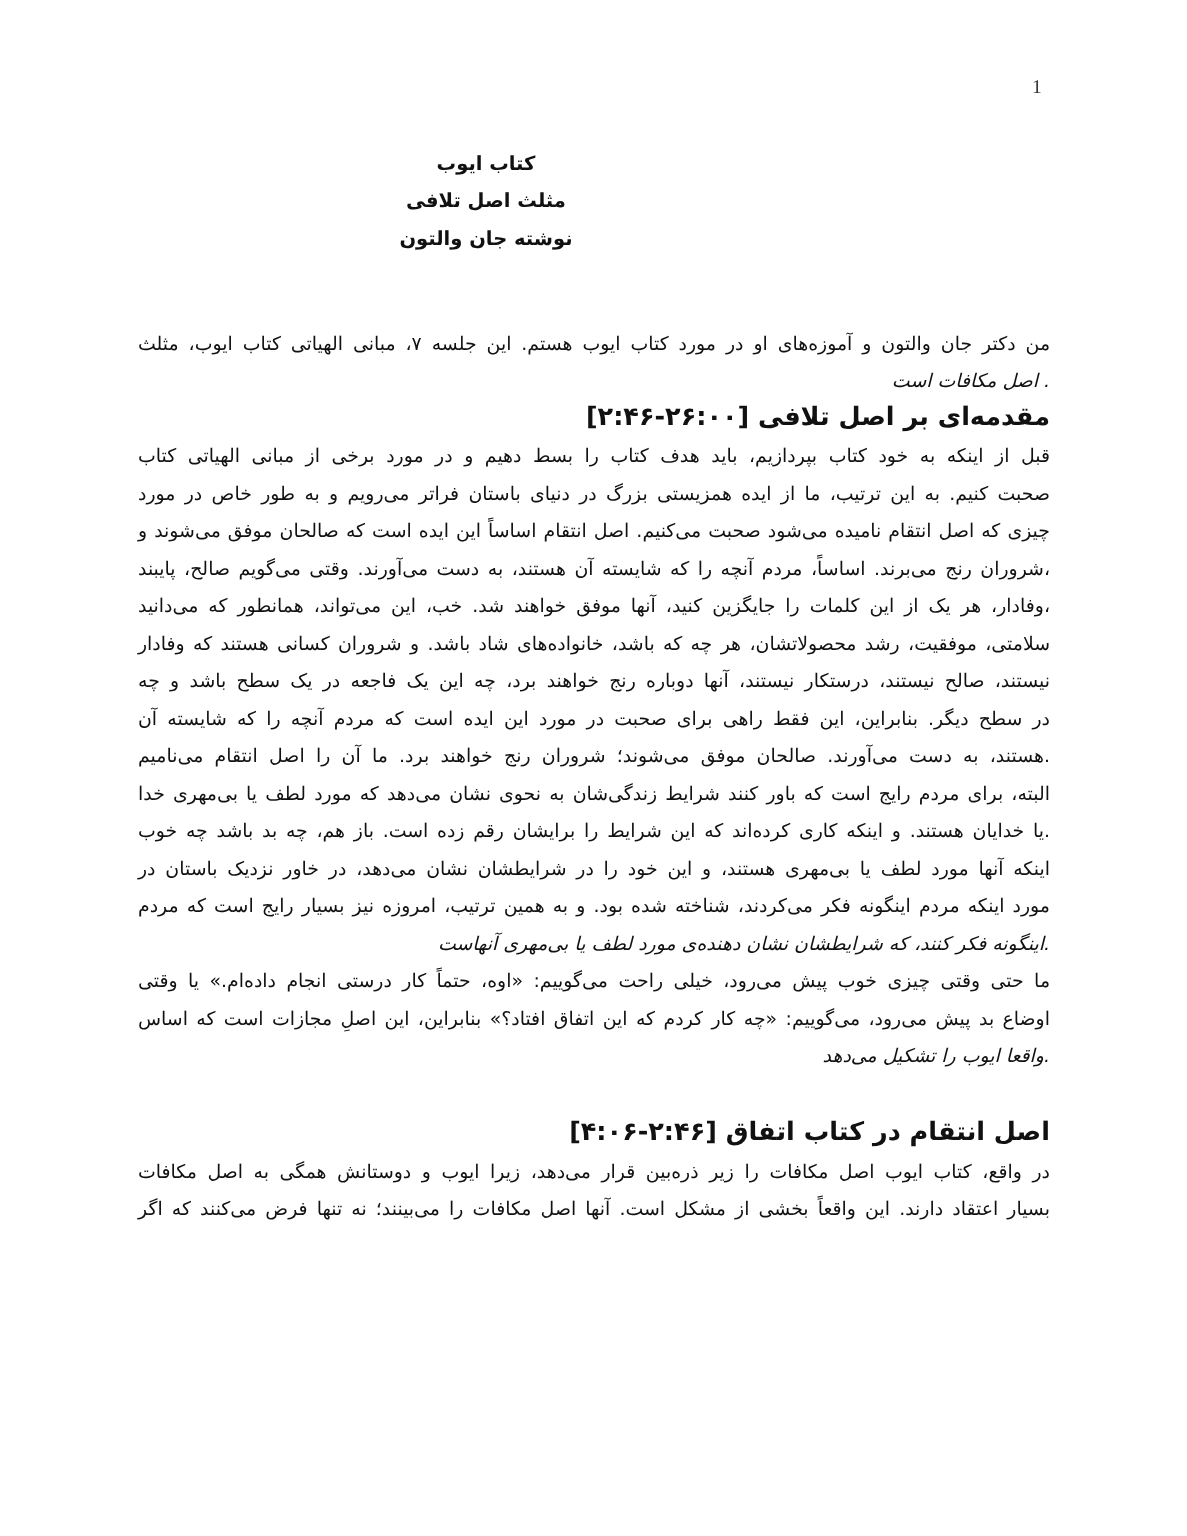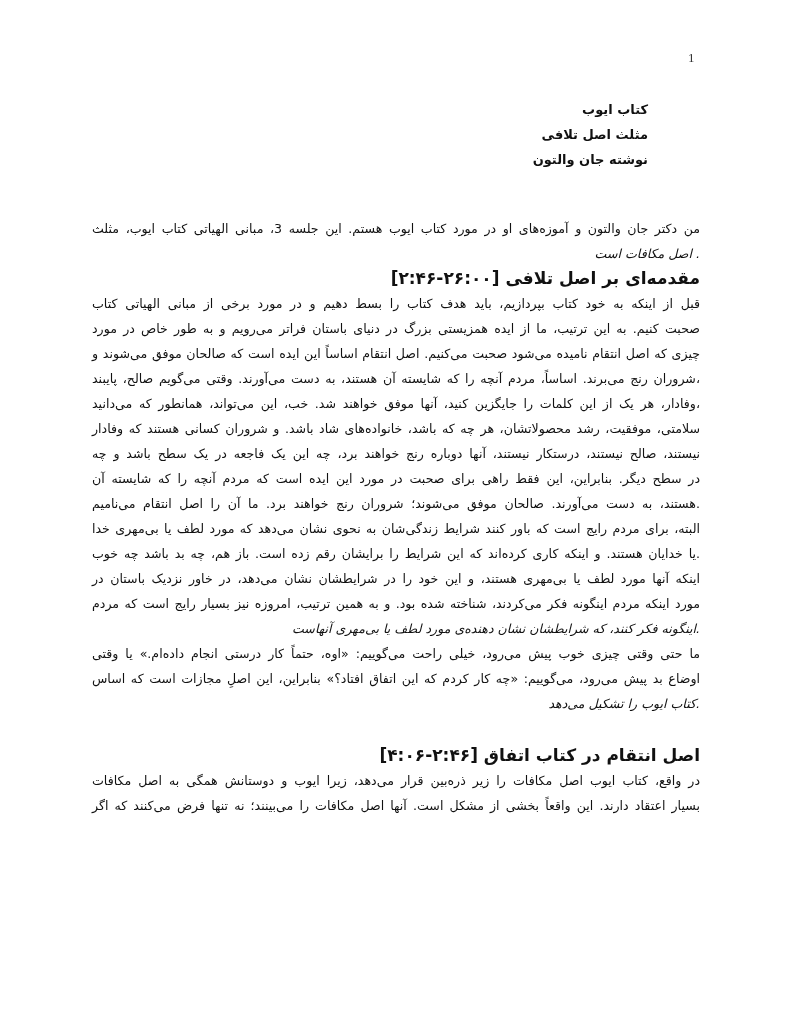--- a/index.html
+++ b/index.html
@@ -7,21 +7,21 @@
       width: 791px; height: 1024px; position: relative; overflow: hidden;
       font-family: "DejaVu Sans", "Liberation Sans", sans-serif;
       color: #111111;
     }
     .page-number {
       position: absolute; top: 50px; left: 688px;
       font-family: "Liberation Serif", serif; font-size: 13px; color: #333;
     }
     .titles {
       position: absolute; top: 97px; left: 0; width: 648px;
-      text-align: right; direction: rtl;
+      text-align: center; direction: rtl;
     }
     .titles div {
       font-weight: bold; font-size: 13px; line-height: 25px; height: 25px;
     }
     .body-text {
       position: absolute; left: 92px; width: 608px; direction: rtl;
       font-size: 12.6px;
     }
     .line {
       height: 25px; line-height: 25px; white-space: nowrap;
@@ -40,21 +40,21 @@
 <div class="page-number">1</div>
 
 <div class="titles">
   <div>کتاب ایوب</div>
   <div>مثلث اصل تلافی</div>
   <div>نوشته جان والتون</div>
 </div>
 
 <div class="body-text" style="top:216px;">
   <div>
-    <div class="line">من دکتر جان والتون و آموزه‌های او در مورد کتاب ایوب هستم. این جلسه 3، مبانی الهیاتی کتاب ایوب، مثلث</div>
+    <div class="line">من دکتر جان والتون و آموزه‌های او در مورد کتاب ایوب هستم. این جلسه ۷، مبانی الهیاتی کتاب ایوب، مثلث</div>
     <div class="line last">. اصل مکافات است</div>
   </div>
 
   <div class="heading">مقدمه‌ای بر اصل تلافی [۲۶:۰۰-۲:۴۶]</div>
 
   <div>
     <div class="line">قبل از اینکه به خود کتاب بپردازیم، باید هدف کتاب را بسط دهیم و در مورد برخی از مبانی الهیاتی کتاب</div>
     <div class="line">صحبت کنیم. به این ترتیب، ما از ایده همزیستی بزرگ در دنیای باستان فراتر می‌رویم و به طور خاص در مورد</div>
     <div class="line">چیزی که اصل انتقام نامیده می‌شود صحبت می‌کنیم. اصل انتقام اساساً این ایده است که صالحان موفق می‌شوند و</div>
     <div class="line">،شروران رنج می‌برند. اساساً، مردم آنچه را که شایسته آن هستند، به دست می‌آورند. وقتی می‌گویم صالح، پایبند</div>
@@ -66,21 +66,21 @@
     <div class="line">البته، برای مردم رایج است که باور کنند شرایط زندگی‌شان به نحوی نشان می‌دهد که مورد لطف یا بی‌مهری خدا</div>
     <div class="line">.یا خدایان هستند. و اینکه کاری کرده‌اند که این شرایط را برایشان رقم زده است. باز هم، چه بد باشد چه خوب</div>
     <div class="line">اینکه آنها مورد لطف یا بی‌مهری هستند، و این خود را در شرایطشان نشان می‌دهد، در خاور نزدیک باستان در</div>
     <div class="line">مورد اینکه مردم اینگونه فکر می‌کردند، شناخته شده بود. و به همین ترتیب، امروزه نیز بسیار رایج است که مردم</div>
     <div class="line last">.اینگونه فکر کنند، که شرایطشان نشان دهنده‌ی مورد لطف یا بی‌مهری آنهاست</div>
   </div>
 
   <div>
     <div class="line">ما حتی وقتی چیزی خوب پیش می‌رود، خیلی راحت می‌گوییم: «اوه، حتماً کار درستی انجام داده‌ام.» یا وقتی</div>
     <div class="line">اوضاع بد پیش می‌رود، می‌گوییم: «چه کار کردم که این اتفاق افتاد؟» بنابراین، این اصلِ مجازات است که اساس</div>
-    <div class="line last">.کتاب ایوب را تشکیل می‌دهد</div>
+    <div class="line last">.واقعا ایوب را تشکیل می‌دهد</div>
   </div>
 
   <div class="spacer"></div>
 
   <div class="heading">اصل انتقام در کتاب اتفاق [۲:۴۶-۴:۰۶]</div>
 
   <div>
     <div class="line">در واقع، کتاب ایوب اصل مکافات را زیر ذره‌بین قرار می‌دهد، زیرا ایوب و دوستانش همگی به اصل مکافات</div>
     <div class="line">بسیار اعتقاد دارند. این واقعاً بخشی از مشکل است. آنها اصل مکافات را می‌بینند؛ نه تنها فرض می‌کنند که اگر</div>
   </div>

